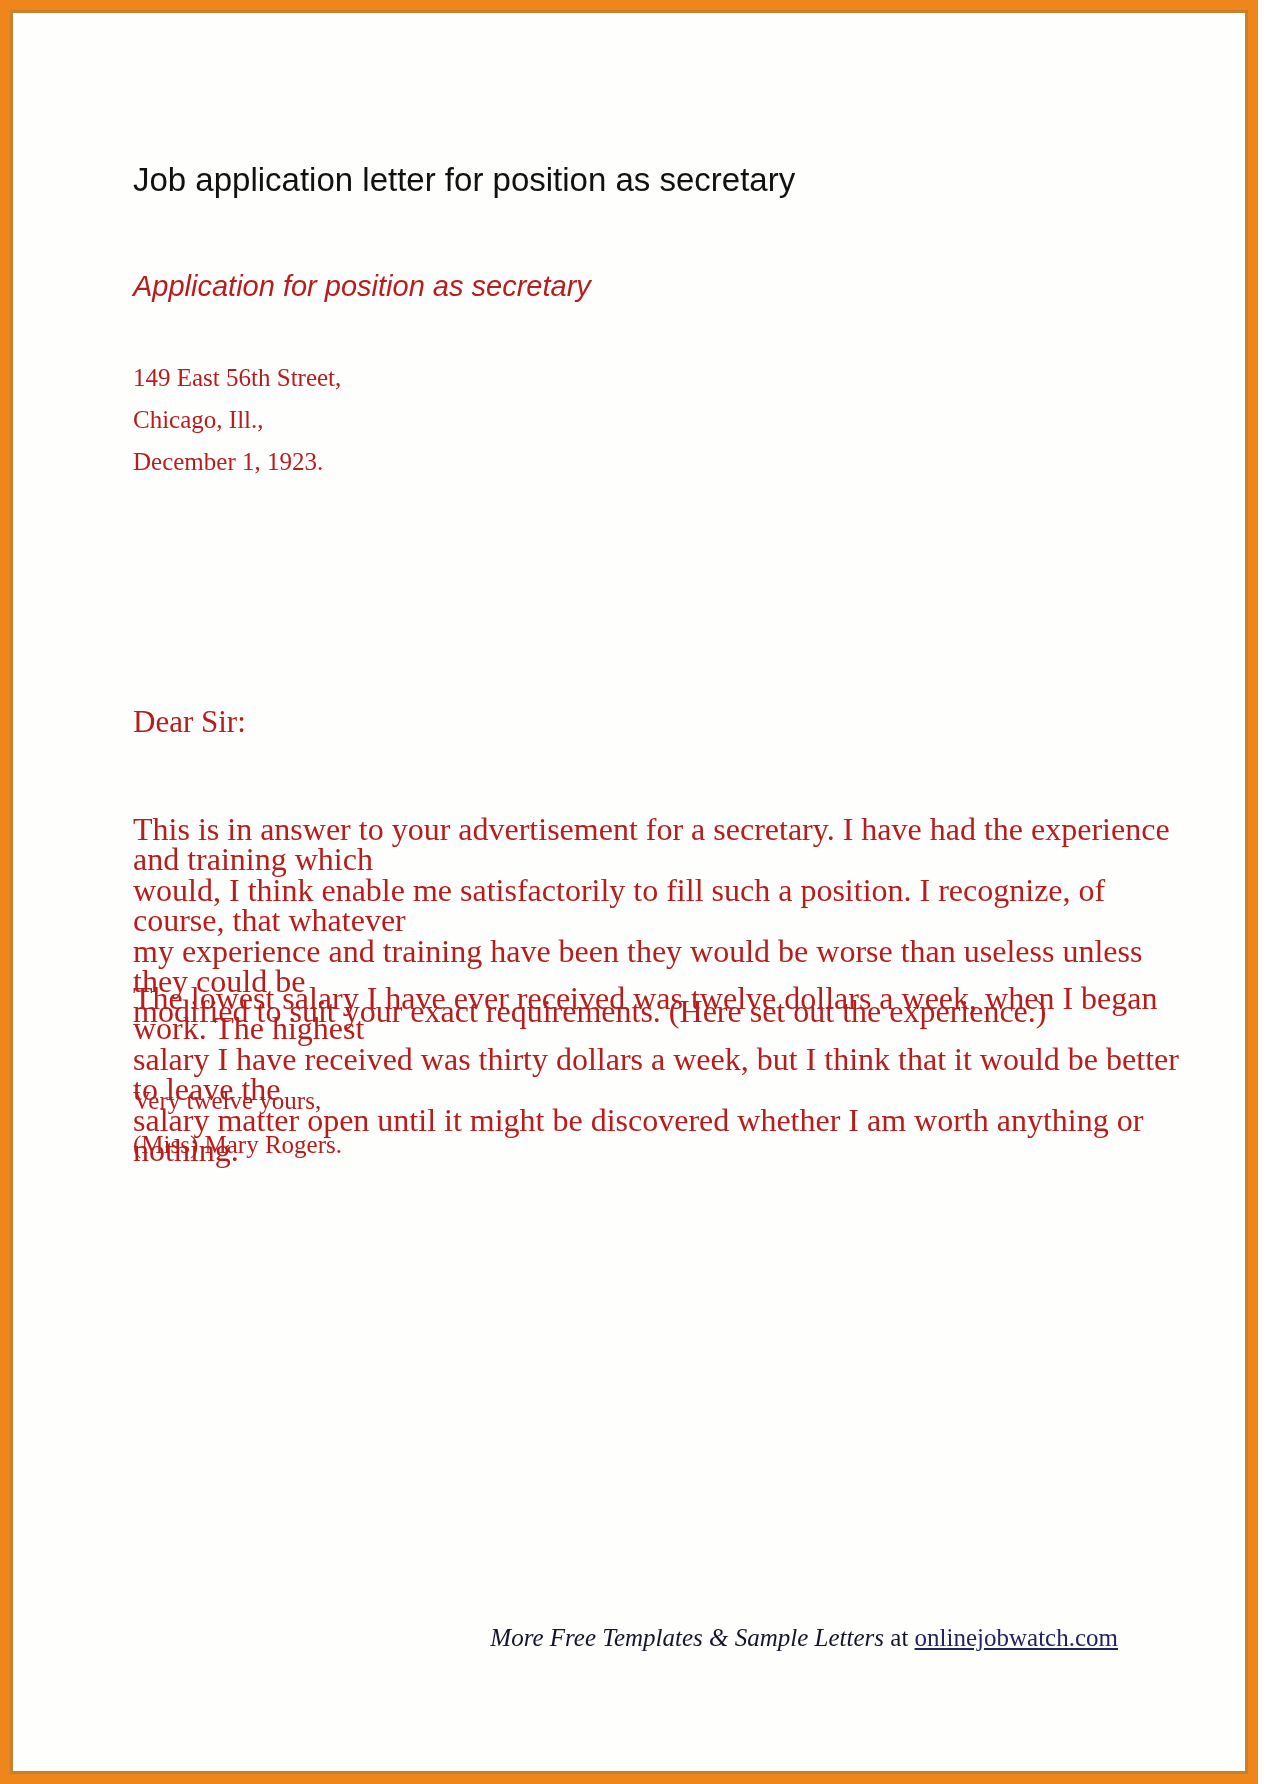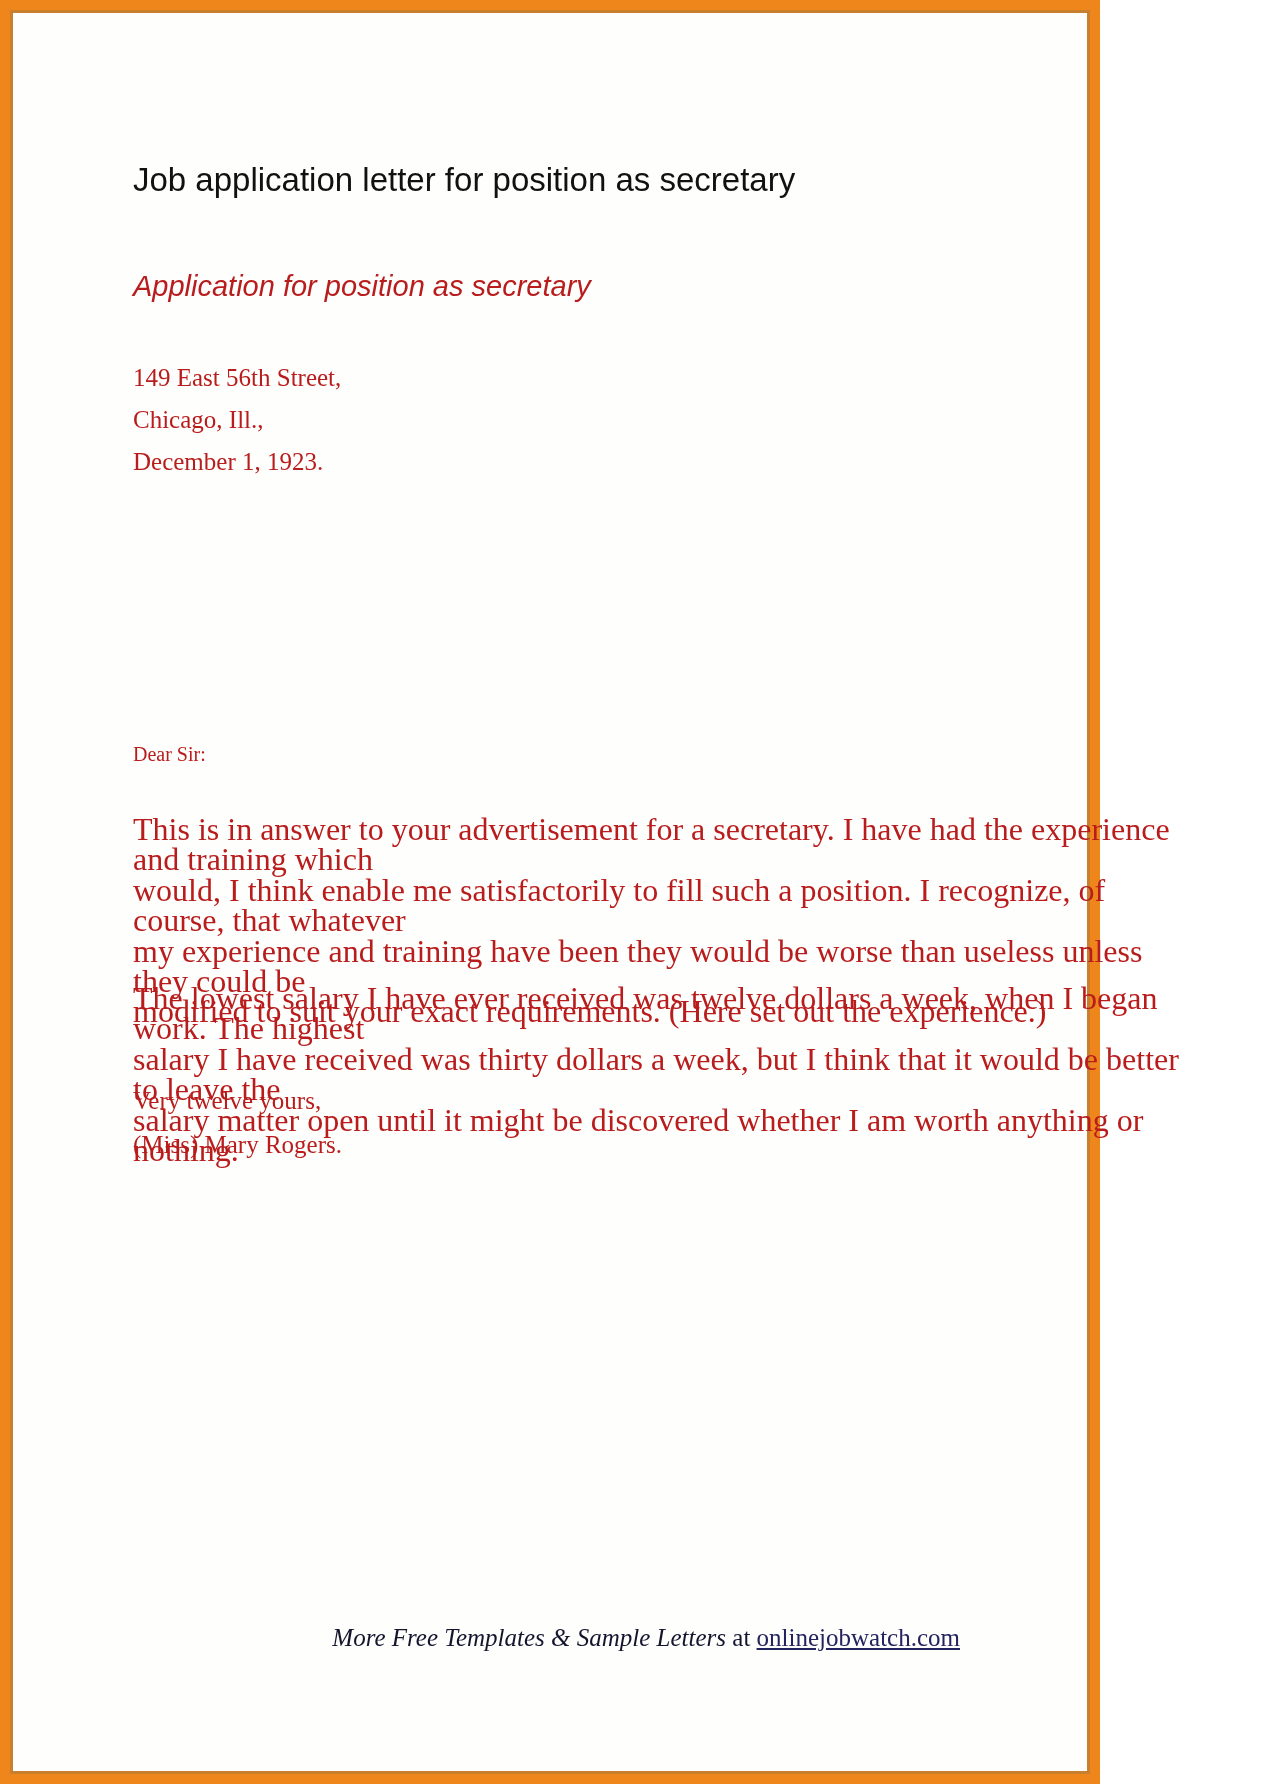--- a/index.html
+++ b/index.html
@@ -3,21 +3,21 @@
 <meta charset="utf-8">
 <style>
   html, body { margin: 0; padding: 0; }
   body {
     width: 1270px; height: 1784px;
     font-family: "Liberation Serif", serif;
     background: #ffffff;
   }
   .frame {
     position: relative;
-    width: 1100px; height: 1784px;
+    width: 1258px; height: 1784px;
     background: #EF861B;
     box-sizing: border-box;
     padding: 10px;
   }
   .sheet {
     position: relative;
     width: 100%; height: 100%;
     box-sizing: border-box;
     background: #FEFEFC;
     border: 3px solid #C8802E;
@@ -37,21 +37,21 @@
     font-size: 29px; line-height: 36px;
     color: #b91c1c;
     white-space: nowrap;
   }
   .addr-block {
     font-size: 25px; line-height: 42px;
     white-space: pre-line;
   }
   .sender-block    { top: 344px; }
   .recipient-block { top: 509px; }
-  .salutation      { top: 720px; font-size: 20px; line-height: 42px; }
+  .salutation      { top: 688px; font-size: 31px; line-height: 42px; }
   .body-para {
     font-size: 32px; line-height: 30.4px;
     width: 1060px;
     white-space: pre-line;
   }
   .para-1 { top: 801px; }
   .para-2 { top: 970px; }
   .closing   { top: 1066px; font-size: 25px; line-height: 44px; }
   .signature { top: 1110px; font-size: 25px; line-height: 44px; }
   .footer {

